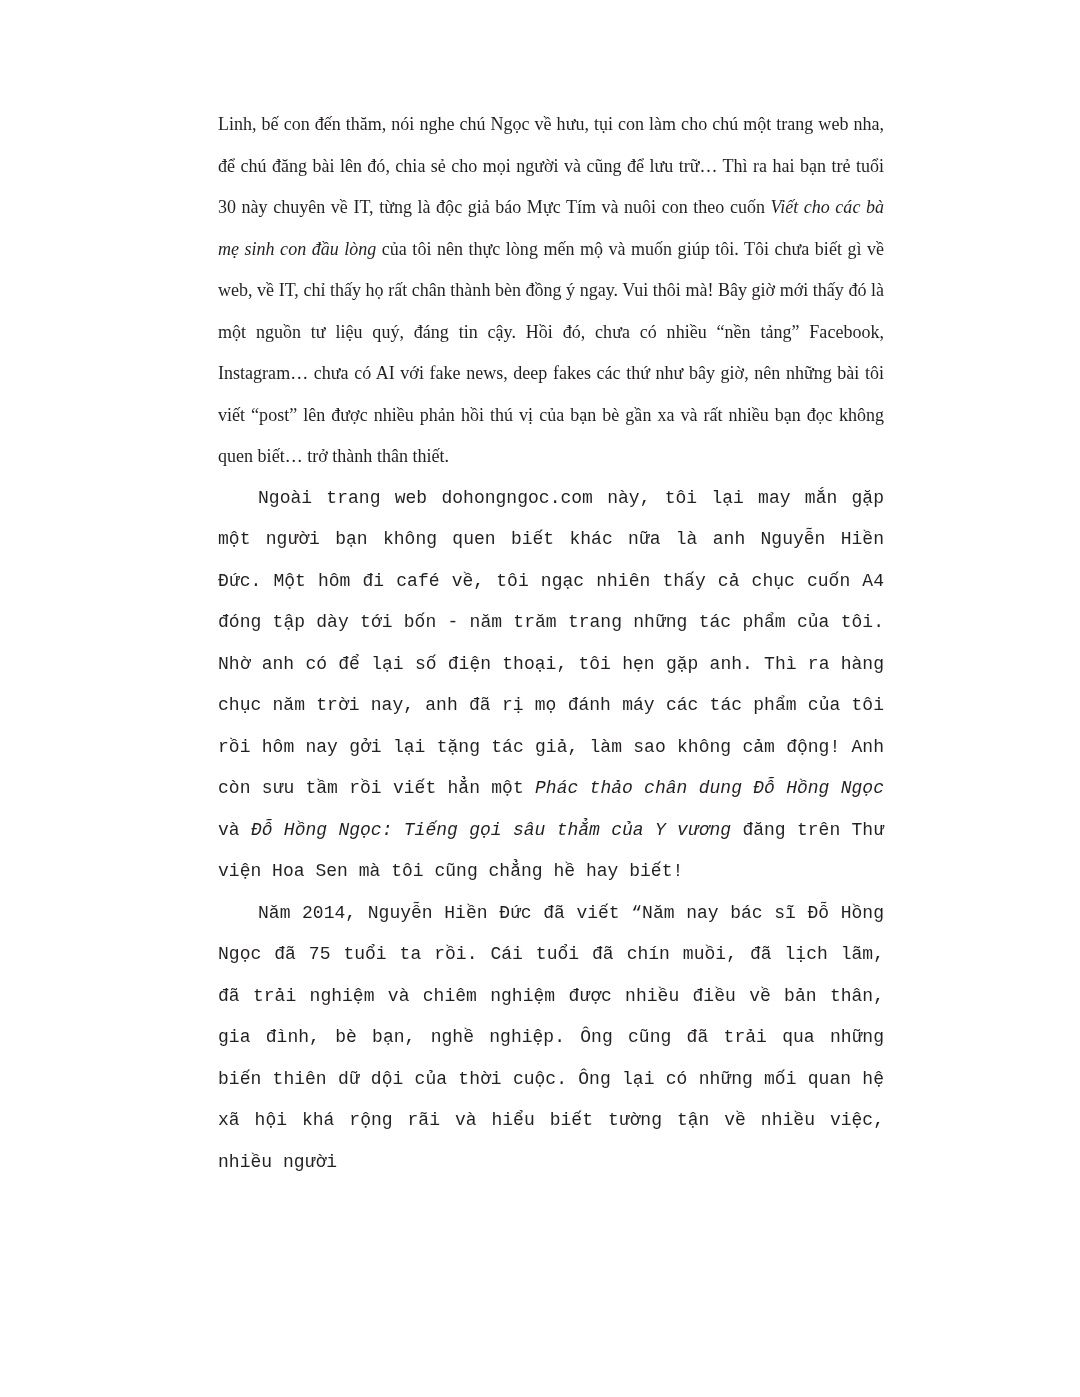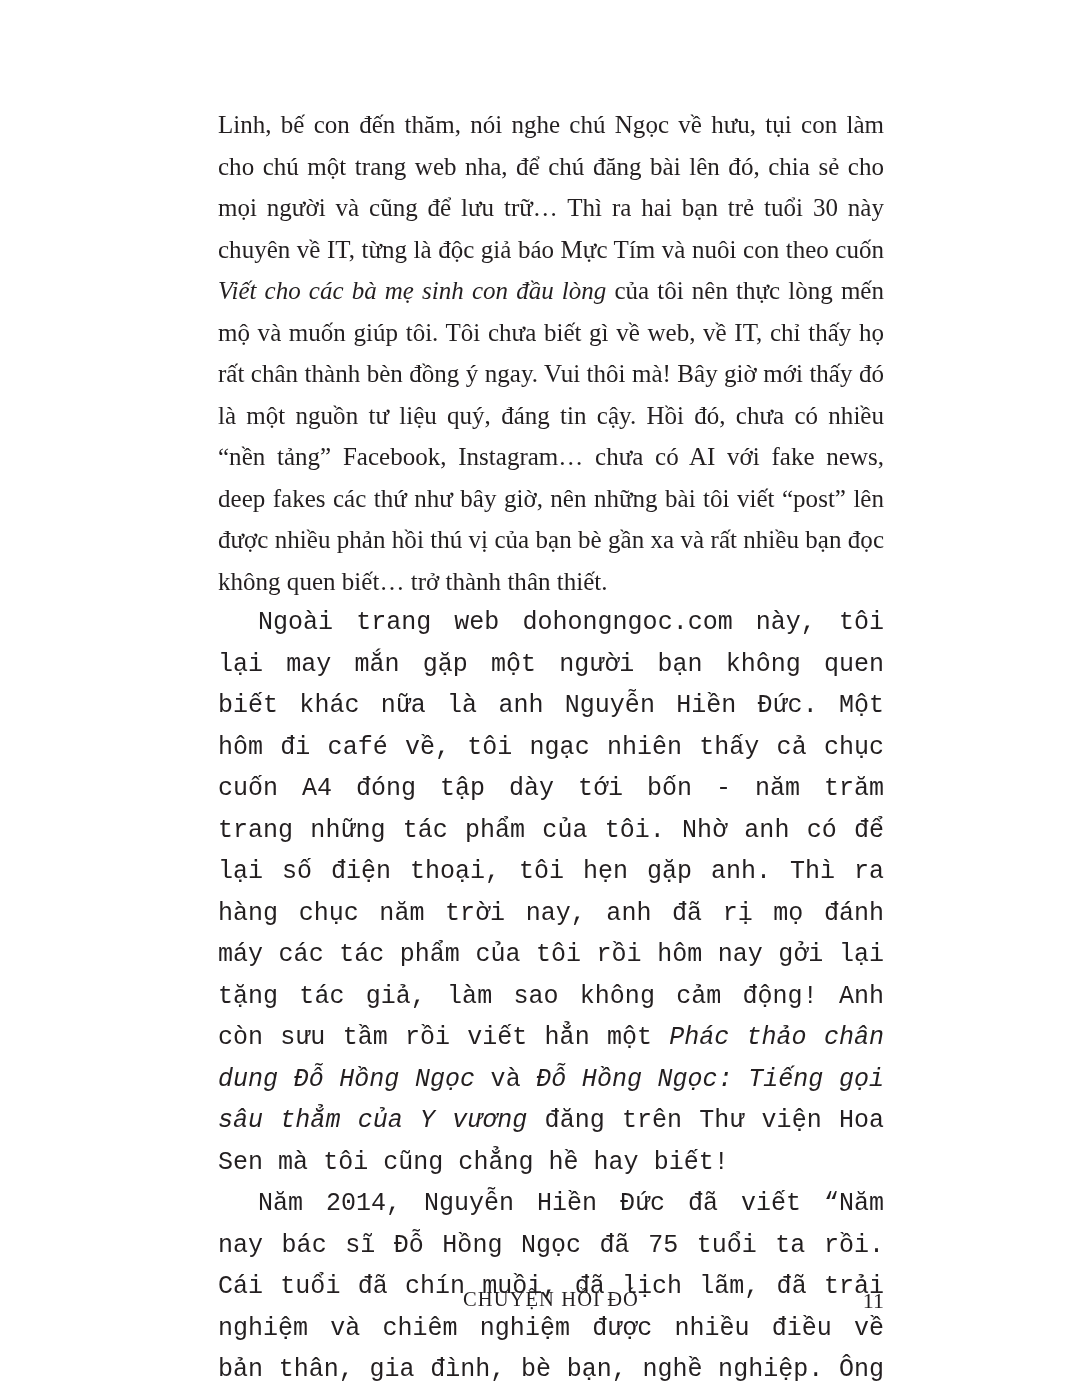--- a/index.html
+++ b/index.html
@@ -24,21 +24,21 @@
     box-sizing: border-box;
   }
   .text-block {
     position: absolute;
     left: 218px;
     top: 104px;
     width: 666px;
   }
   p.para {
     margin: 0;
-    font-size: 25px;
+    font-size: 18px;
     line-height: 41.5px;
     text-align: justify;
     text-justify: inter-word;
     letter-spacing: 0.02px;
   }
   p.para.indent {
     text-indent: 40px;
   }
   p.para + p.para {
     margin-top: 0;
@@ -75,18 +75,14 @@
 <body>
 
 <div class="page">
 
   <div class="text-block" id="body-text">
       <p class="para"><span>Linh, bế con đến thăm, nói nghe chú Ngọc về hưu, tụi con làm cho chú một trang web nha, để chú đăng bài lên đó, chia sẻ cho mọi người và cũng để lưu trữ… Thì ra hai bạn trẻ tuổi 30 này chuyên về IT, từng là độc giả báo Mực Tím và nuôi con theo cuốn </span><span class="it">Viết cho các bà mẹ sinh con đầu lòng</span><span> của tôi nên thực lòng mến mộ và muốn giúp tôi. Tôi chưa biết gì về web, về IT, chỉ thấy họ rất chân thành bèn đồng ý ngay. Vui thôi mà! Bây giờ mới thấy đó là một nguồn tư liệu quý, đáng tin cậy. Hồi đó, chưa có nhiều “nền tảng” Facebook, Instagram… chưa có AI với fake news, deep fakes các thứ như bây giờ, nên những bài tôi viết “post” lên được nhiều phản hồi thú vị của bạn bè gần xa và rất nhiều bạn đọc không quen biết… trở thành thân thiết.</span></p>
       <p class="para indent"><span>Ngoài trang web dohongngoc.com này, tôi lại may mắn gặp một người bạn không quen biết khác nữa là anh Nguyễn Hiền Đức. Một hôm đi café về, tôi ngạc nhiên thấy cả chục cuốn A4 đóng tập dày tới bốn - năm trăm trang những tác phẩm của tôi. Nhờ anh có để lại số điện thoại, tôi hẹn gặp anh. Thì ra hàng chục năm trời nay, anh đã rị mọ đánh máy các tác phẩm của tôi rồi hôm nay gởi lại tặng tác giả, làm sao không cảm động! Anh còn sưu tầm rồi viết hẳn một </span><span class="it">Phác thảo chân dung Đỗ Hồng Ngọc</span><span> và </span><span class="it">Đỗ Hồng Ngọc: Tiếng gọi sâu thẳm của Y vương</span><span> đăng trên Thư viện Hoa Sen mà tôi cũng chẳng hề hay biết!</span></p>
       <p class="para indent"><span>Năm 2014, Nguyễn Hiền Đức đã viết “Năm nay bác sĩ Đỗ Hồng Ngọc đã 75 tuổi ta rồi. Cái tuổi đã chín muồi, đã lịch lãm, đã trải nghiệm và chiêm nghiệm được nhiều điều về bản thân, gia đình, bè bạn, nghề nghiệp. Ông cũng đã trải qua những biến thiên dữ dội của thời cuộc. Ông lại có những mối quan hệ xã hội khá rộng rãi và hiểu biết tường tận về nhiều việc, nhiều người</span></p>
     </div>
 
-  <div class="footer">
-    <div class="footer-title">CHUYỆN HỒI ĐÓ</div>
-    <div class="footer-page">11</div>
-  </div>
 
 </div>
 
 </body></html>

